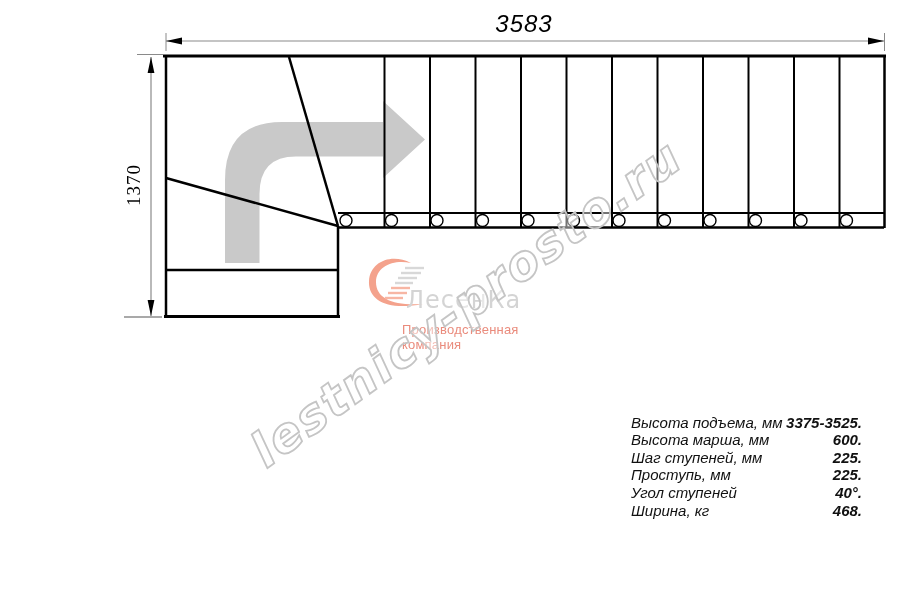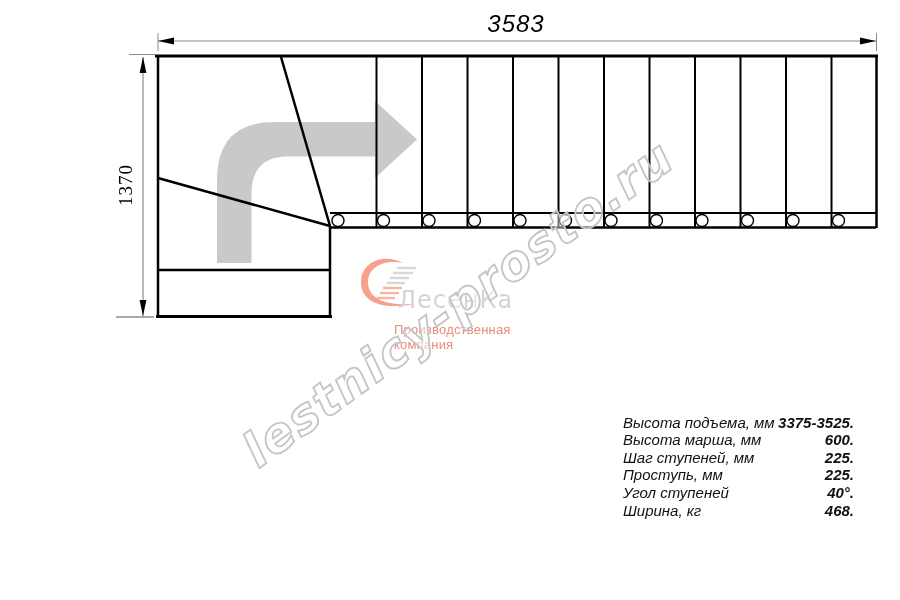--- a/index.html
+++ b/index.html
@@ -1,18 +1,18 @@
 <!DOCTYPE html>
 <html><head>
 <meta charset="utf-8">
 <style>
   html,body{margin:0;padding:0;}
   body{width:900px;height:600px;background:#ffffff;position:relative;overflow:hidden;
        font-family:"Liberation Sans",sans-serif;}
-  .stage{position:absolute;left:8px;top:0;width:788px;height:600px;}
+  .stage{position:absolute;left:16px;top:0;width:788px;height:600px;}
   svg.plan{position:absolute;left:0;top:0;}
   
   .dim-top{position:absolute;left:462px;top:10px;width:92px;text-align:center;
            font-family:"Liberation Sans",sans-serif;font-style:italic;
            font-size:24px;color:#000;letter-spacing:1px;}
   .dim-left{position:absolute;left:61px;top:175px;width:112px;height:20px;text-align:center;
             transform:rotate(-90deg);transform-origin:center;
             font-family:"Liberation Serif",serif;font-size:19px;color:#000;letter-spacing:1px;}
   
   .watermark{position:absolute;left:450px;top:303px;white-space:nowrap;

